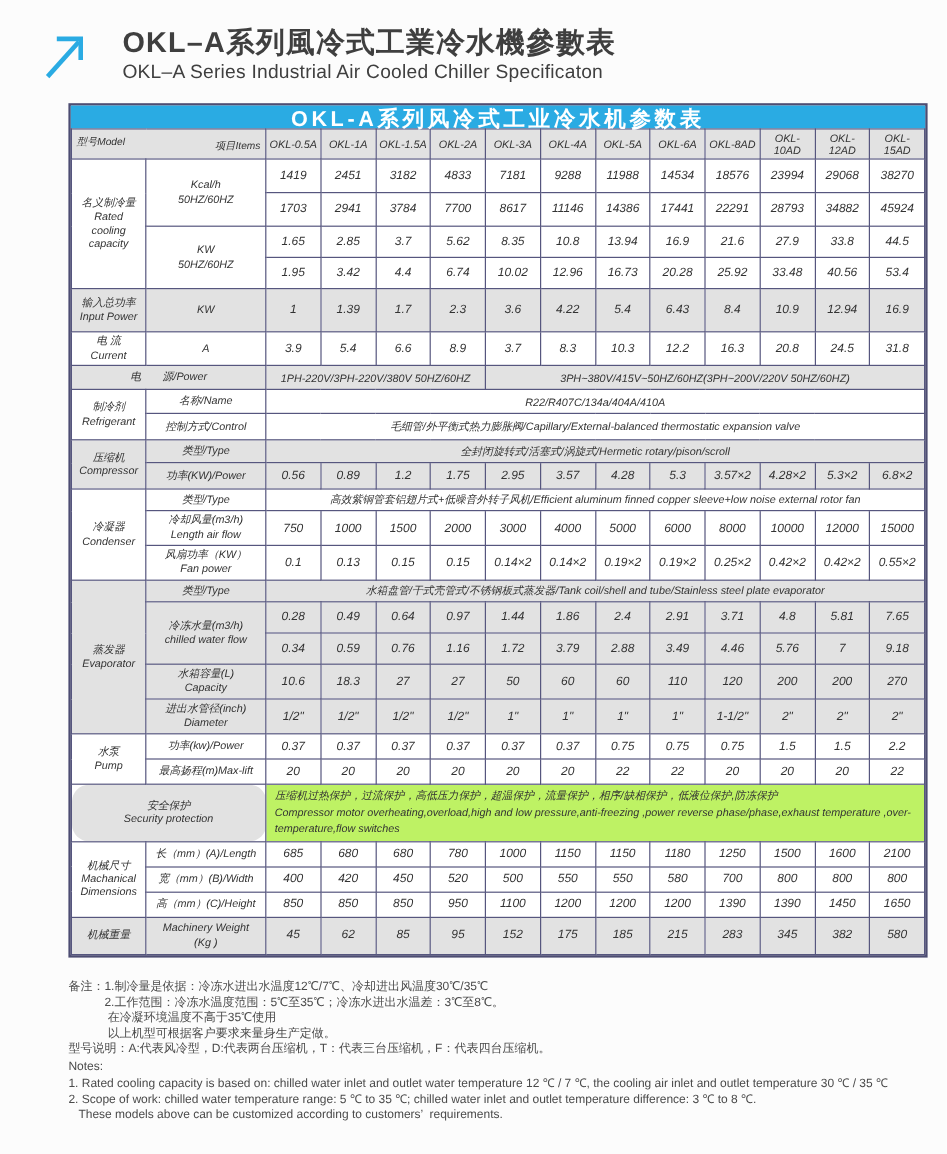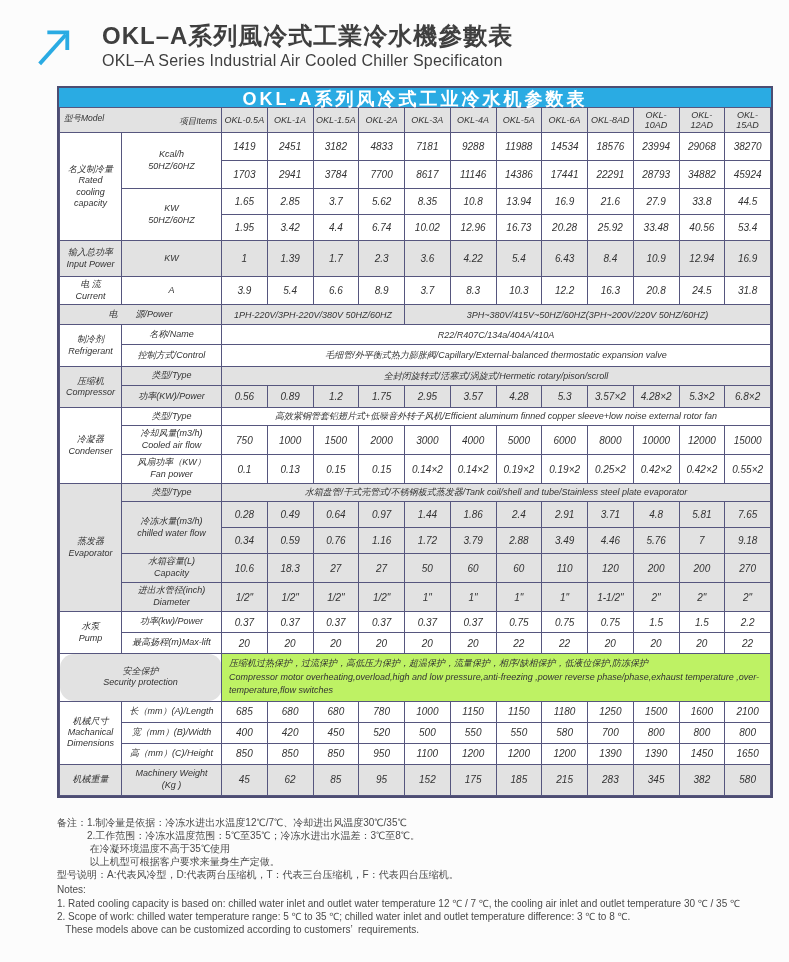--- a/index.html
+++ b/index.html
@@ -238,21 +238,21 @@
           </tr>
 
       <tr style="height:18px">
         <td rowspan="3" class="lbl">冷凝器
 Condenser</td>
         <td class="ulbl">类型/Type</td>
         <td colspan="12" class="typeval">高效紫铜管套铝翅片式+低噪音外转子风机/Efficient aluminum finned copper sleeve+low noise external rotor fan</td>
       </tr>
       <tr style="height:29px">
         <td class="ulbl">冷却风量(m3/h)
-Cooled air flow</td>
+Length air flow</td>
       <td class="val">750</td>
             <td class="val">1000</td>
             <td class="val">1500</td>
             <td class="val">2000</td>
             <td class="val">3000</td>
             <td class="val">4000</td>
             <td class="val">5000</td>
             <td class="val">6000</td>
             <td class="val">8000</td>
             <td class="val">10000</td>

